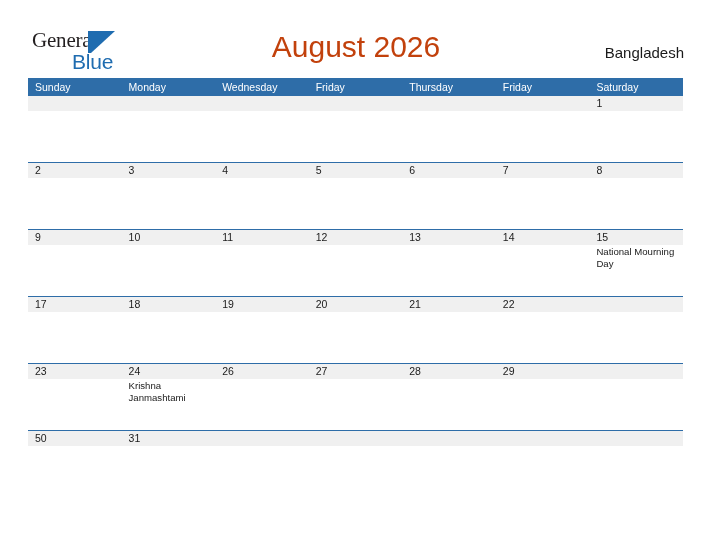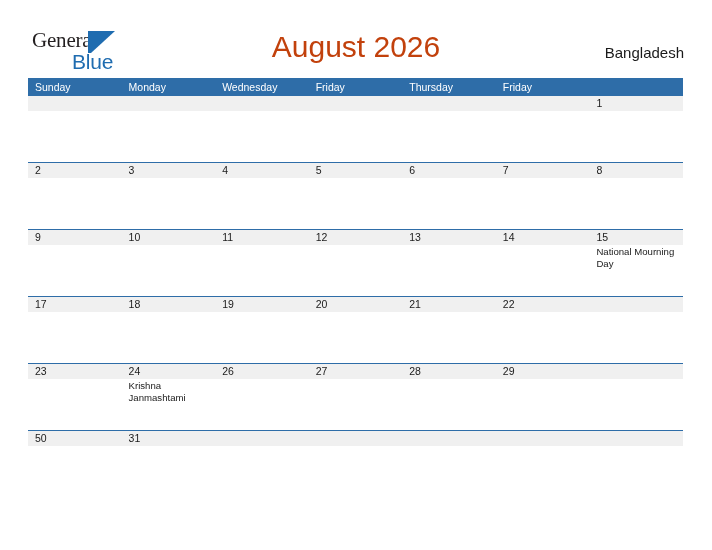--- a/index.html
+++ b/index.html
@@ -186,20 +186,21 @@
   </div>
 
   <div class="calendar">
     <div class="dow-row" id="dow-row">
         <div class="dow">Sunday</div>
         <div class="dow">Monday</div>
         <div class="dow">Wednesday</div>
         <div class="dow">Friday</div>
         <div class="dow">Thursday</div>
         <div class="dow">Friday</div>
+        <div class="dow">Saturday</div>
       </div>
     <div id="weeks-container">
         <div class="week">
           <div class="week-band"></div>
           <div class="cells">
             <div class="cell">
               <div class="daynum empty"></div>
             </div>
             <div class="cell">
               <div class="daynum empty"></div>

